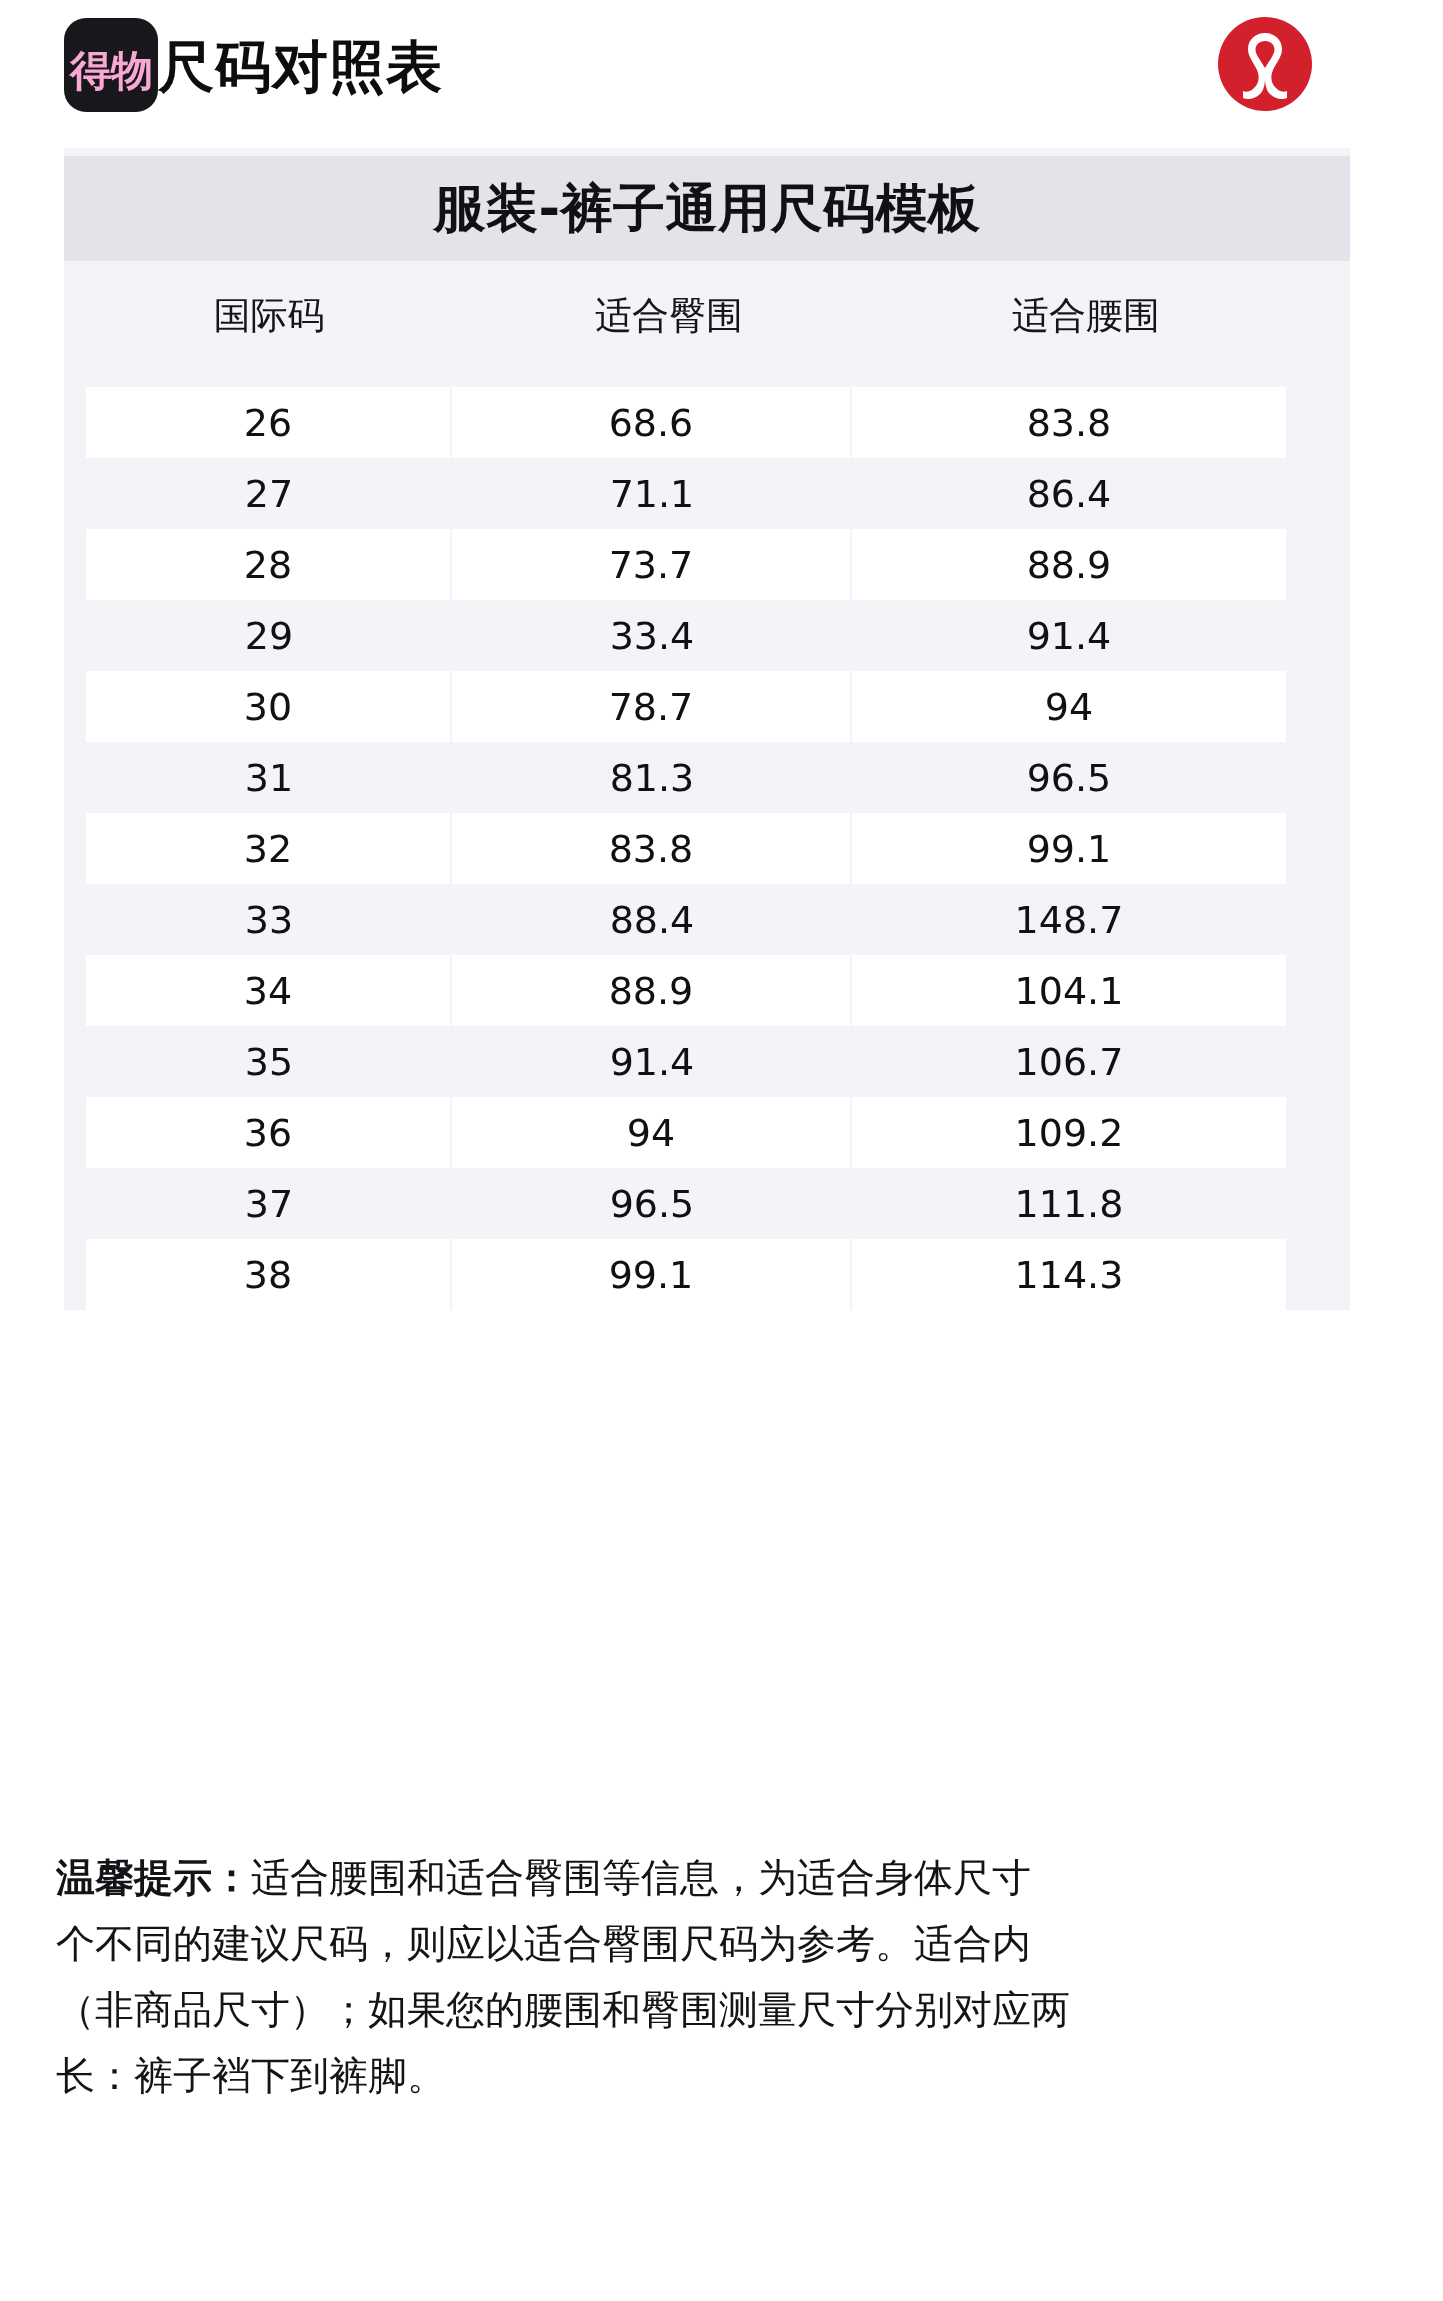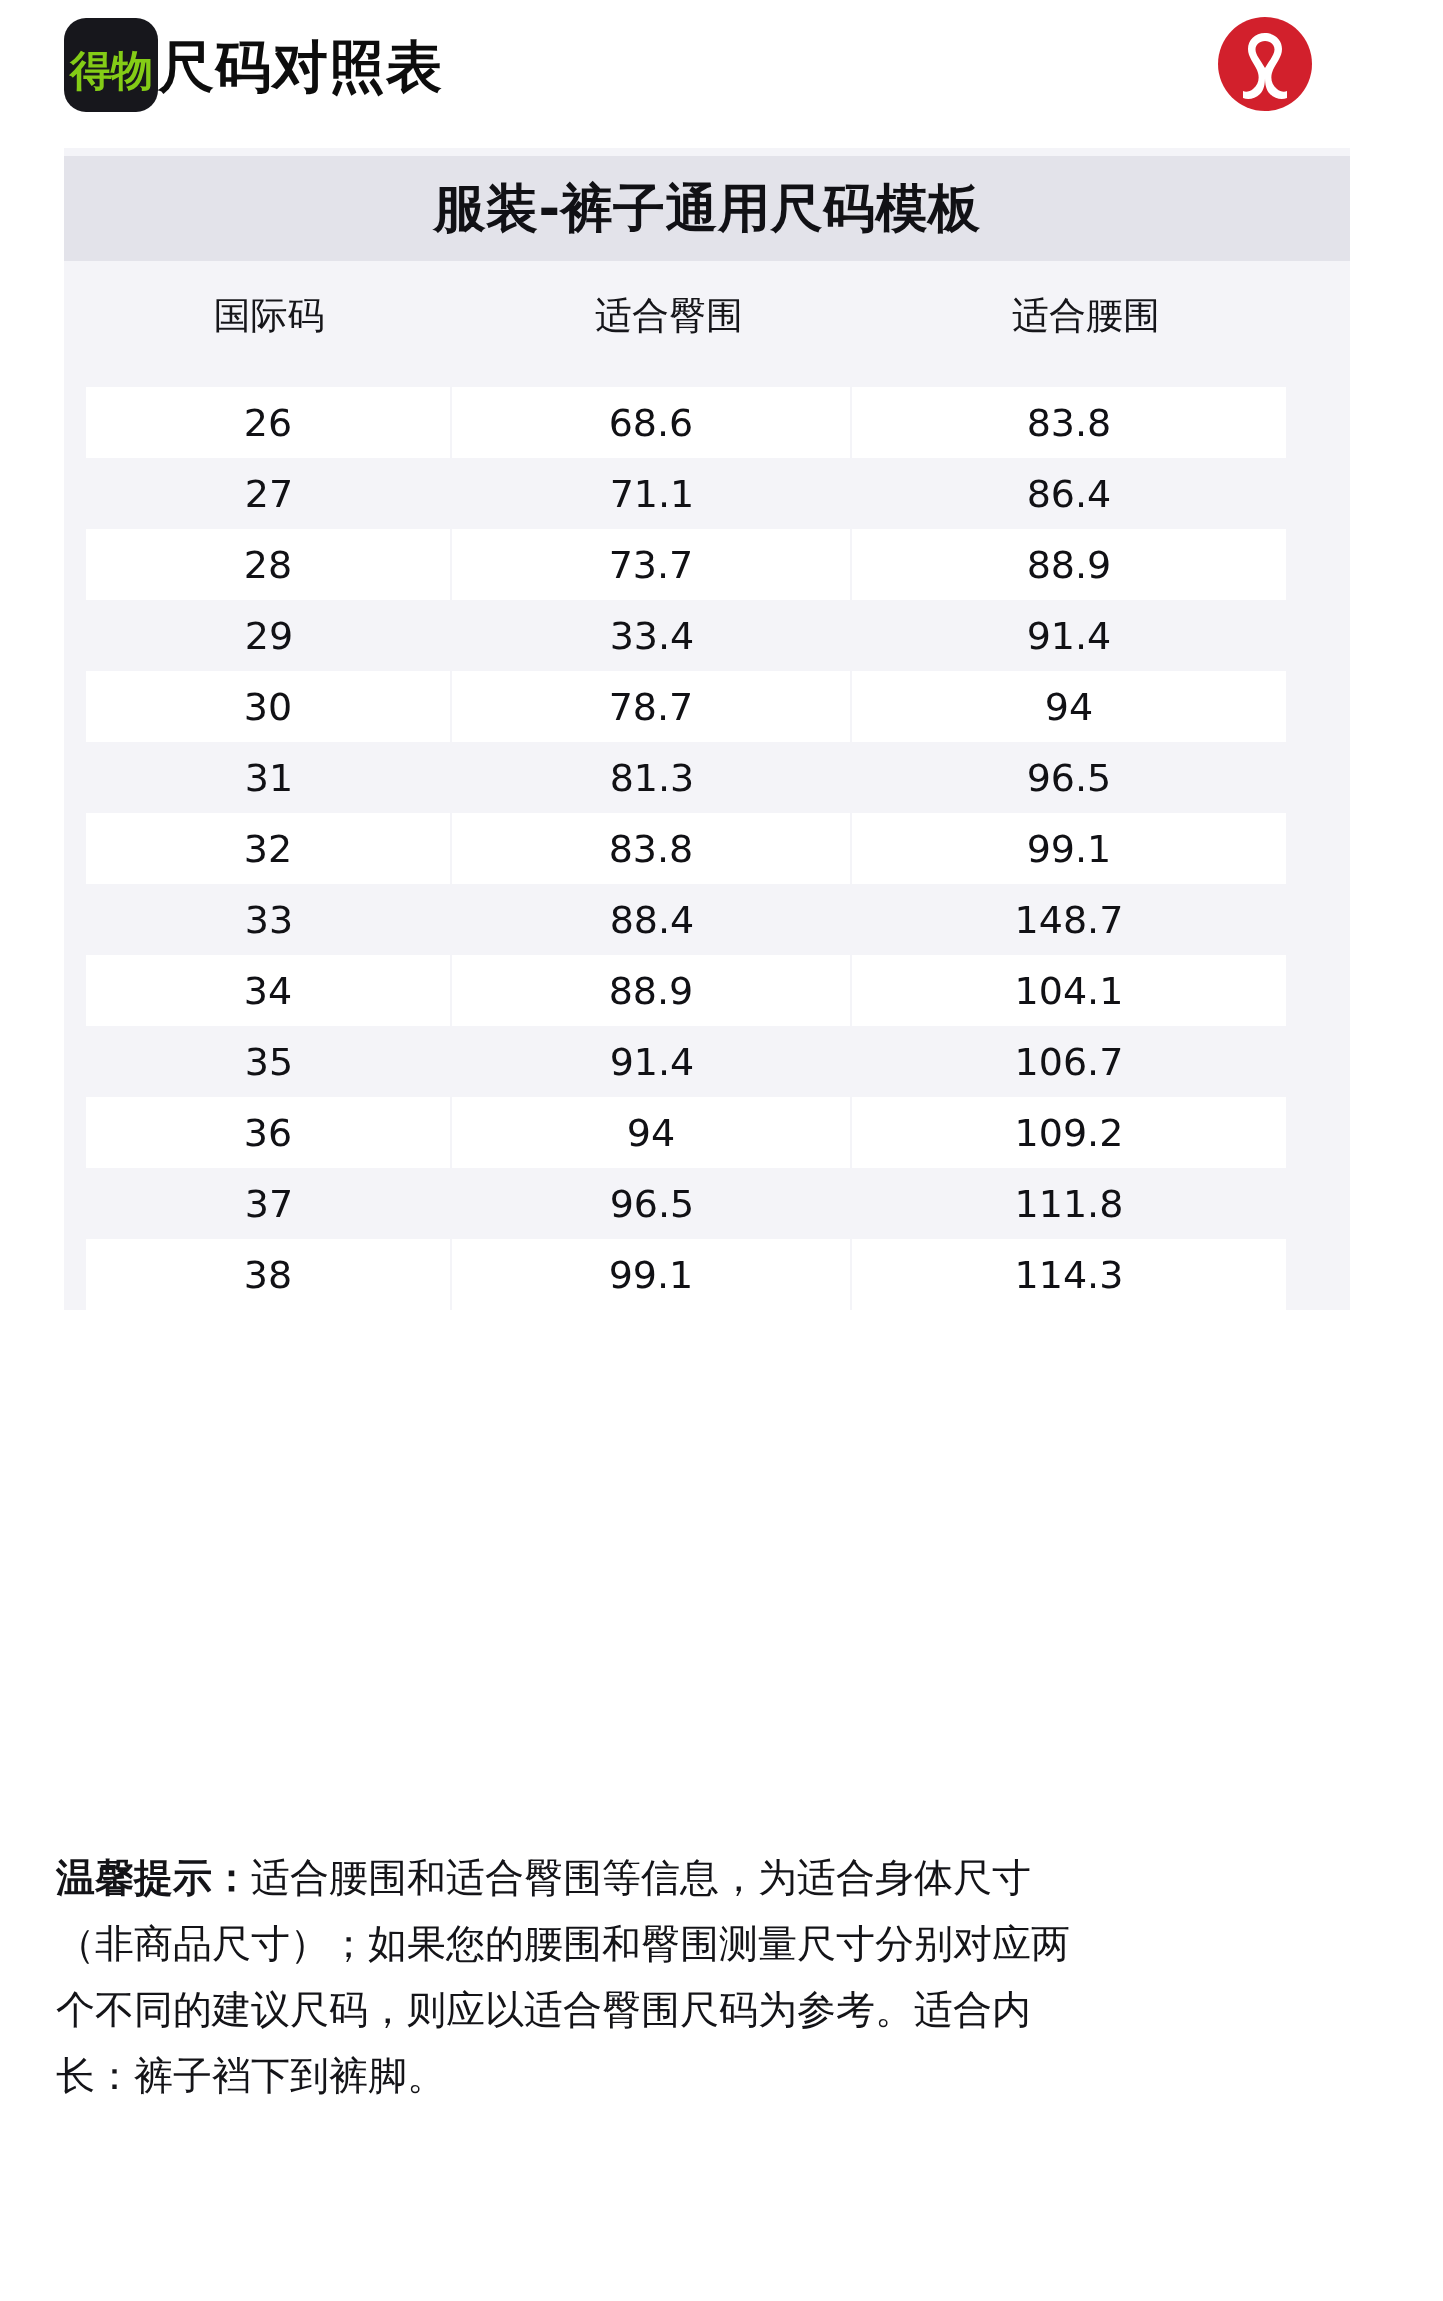--- a/index.html
+++ b/index.html
@@ -31,21 +31,21 @@
     position: absolute;
     left: 64px; top: 18px;
     width: 94px; height: 94px;
     background: #17171c;
     border-radius: 22px;
     display: flex;
     align-items: center;
     justify-content: center;
   }
   #brand-badge .badge-text {
-    color: #84cc16;
+    color: #f9a8d4;
     font-size: 42px;
     font-weight: 700;
     letter-spacing: -1px;
     line-height: 1;
     font-family: Liberation Serif, serif;
     margin-top: 12px;
   }
 
   #header-title {
     position: absolute;
@@ -275,18 +275,18 @@
         <div class="tcell c1">38</div>
         <div class="tcell c2">99.1</div>
         <div class="tcell c3">114.3</div>
       </div>
 
     </div>
   </div>
 
   <div id="note">
     <span class="note-line"><span class="note-label">温馨提示：</span><span>适合腰围和适合臀围等信息，为适合身体尺寸</span></span>
+    <span class="note-line">个不同的建议尺码，则应以适合臀围尺码为参考。适合内</span>
     <span class="note-line">（非商品尺寸）；如果您的腰围和臀围测量尺寸分别对应两</span>
-    <span class="note-line">个不同的建议尺码，则应以适合臀围尺码为参考。适合内</span>
     <span class="note-line">长：裤子裆下到裤脚。</span>
   </div>
 
 </div>
 
 </body></html>

